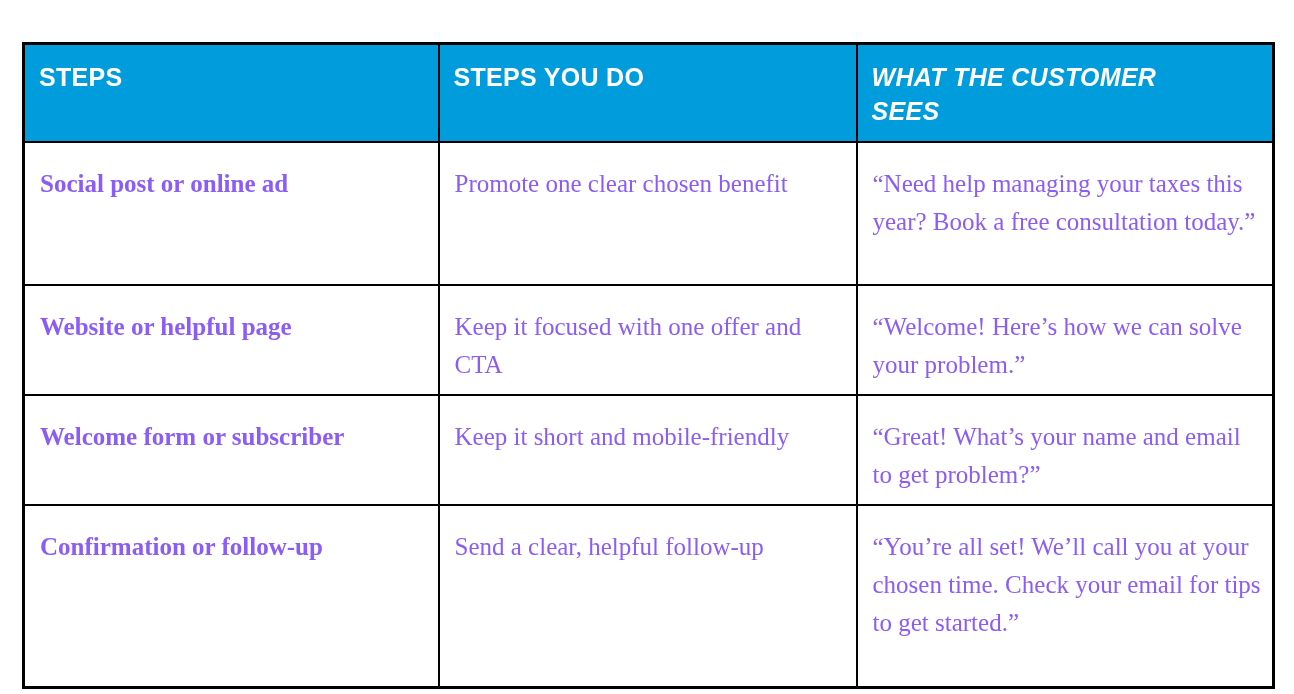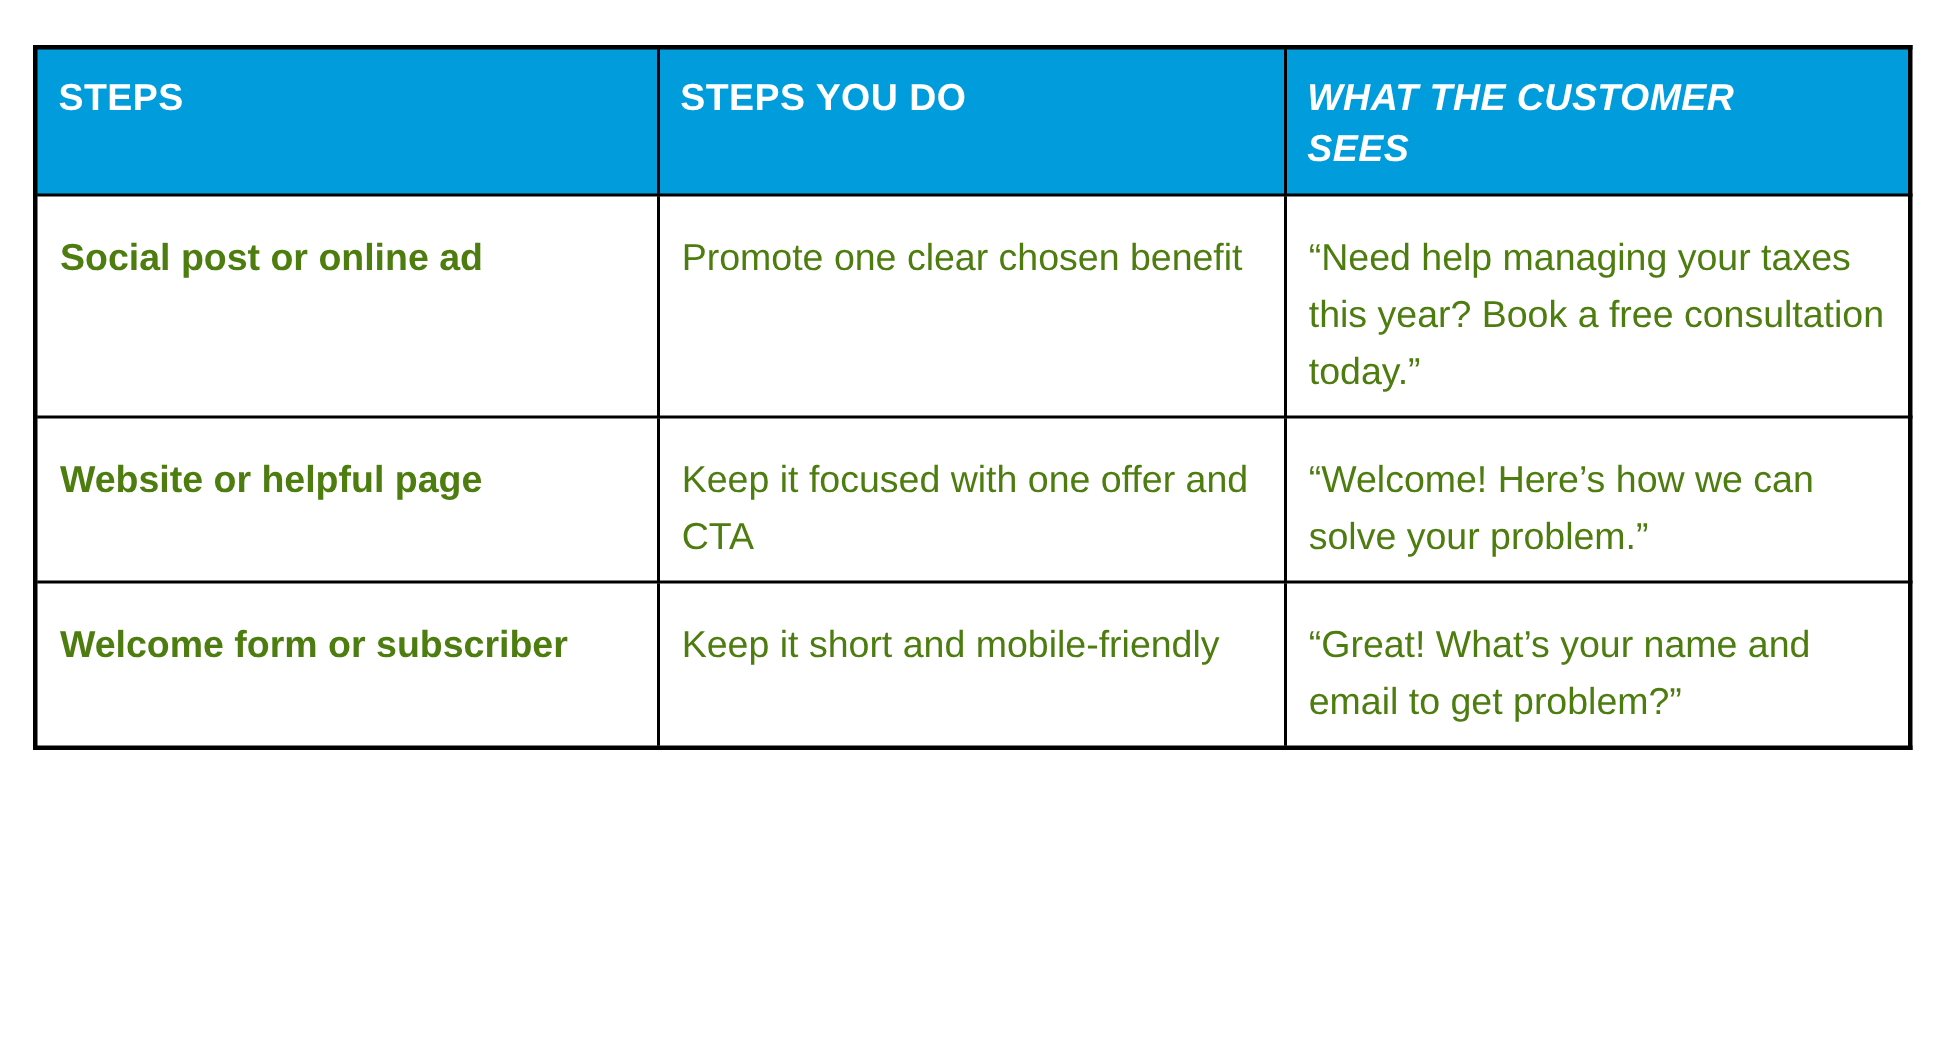--- a/index.html
+++ b/index.html
@@ -31,43 +31,45 @@
   table.funnel-table col.c3 { width: 417px; }
 
   table.funnel-table th,
   table.funnel-table td {
     border: 2px solid #000000;
     vertical-align: top;
     text-align: left;
   }
   table.funnel-table {
     border: 3px solid #000000;
+    margin-top: 12px;
   }
 
   thead tr { height: 98px; }
   thead th {
     background: #009CDB;
     color: #ffffff;
     font-size: 25px;
     font-weight: 700;
     letter-spacing: 0.3px;
     padding: 16px 14px 10px 14px;
     line-height: 1.35;
   }
   thead th .hdr-constrain {
     display: inline-block;
     max-width: 335px;
     font-style: italic;
   }
 
   tbody td {
-    color: #4d7c0f;
+    color: #8b5cf6;
     font-size: 25px;
     line-height: 38px;
     padding: 22px 8px 10px 15px;
+    font-family: Liberation Serif, serif;
   }
   tbody td.step-cell {
     font-weight: 700;
   }
   tr.row-1 { height: 143px; }
   tr.row-2 { height: 105px; }
   tr.row-3 { height: 104px; }
   tr.row-4 { height: 183px; }
 </style>
 </head>
@@ -102,15 +104,20 @@
       <tr class="row-2">
         <td class="step-cell">Website or helpful page</td>
         <td>Keep it focused with one offer and CTA</td>
         <td>“Welcome! Here’s how we can solve your problem.”</td>
       </tr>
       <tr class="row-3">
         <td class="step-cell">Welcome form or subscriber</td>
         <td>Keep it short and mobile-friendly</td>
         <td>“Great! What’s your name and email to get problem?”</td>
       </tr>
+      <tr class="row-4">
+        <td class="step-cell">Confirmation or follow-up</td>
+        <td>Send a clear, helpful follow-up</td>
+        <td>“You’re all set! We’ll call you at your chosen time. Check your email for tips to get started.”</td>
+      </tr>
     </tbody>
   </table>
 </div>
 
 </body></html>

